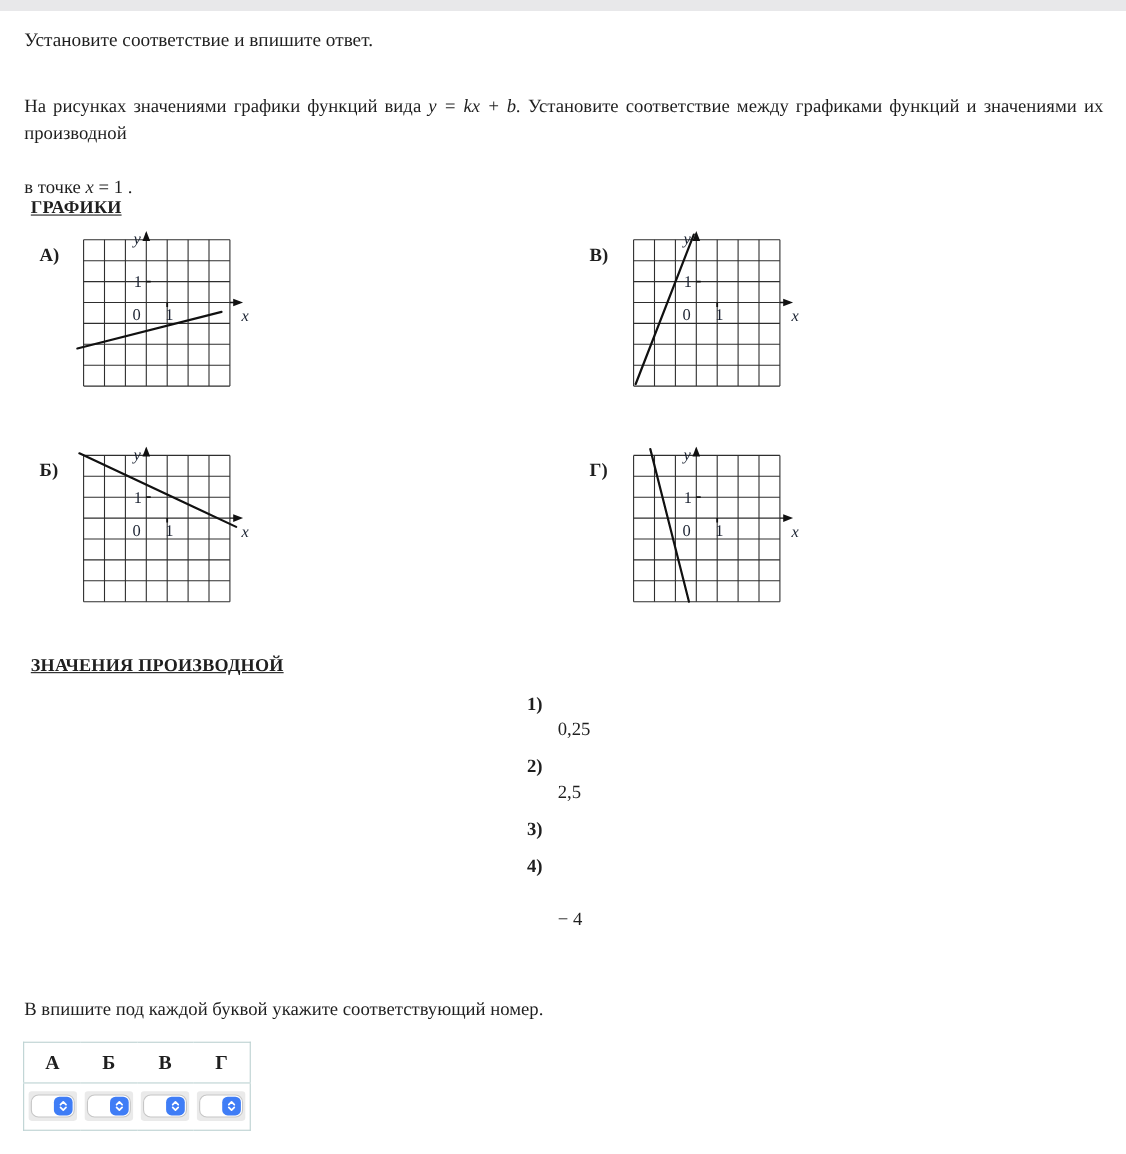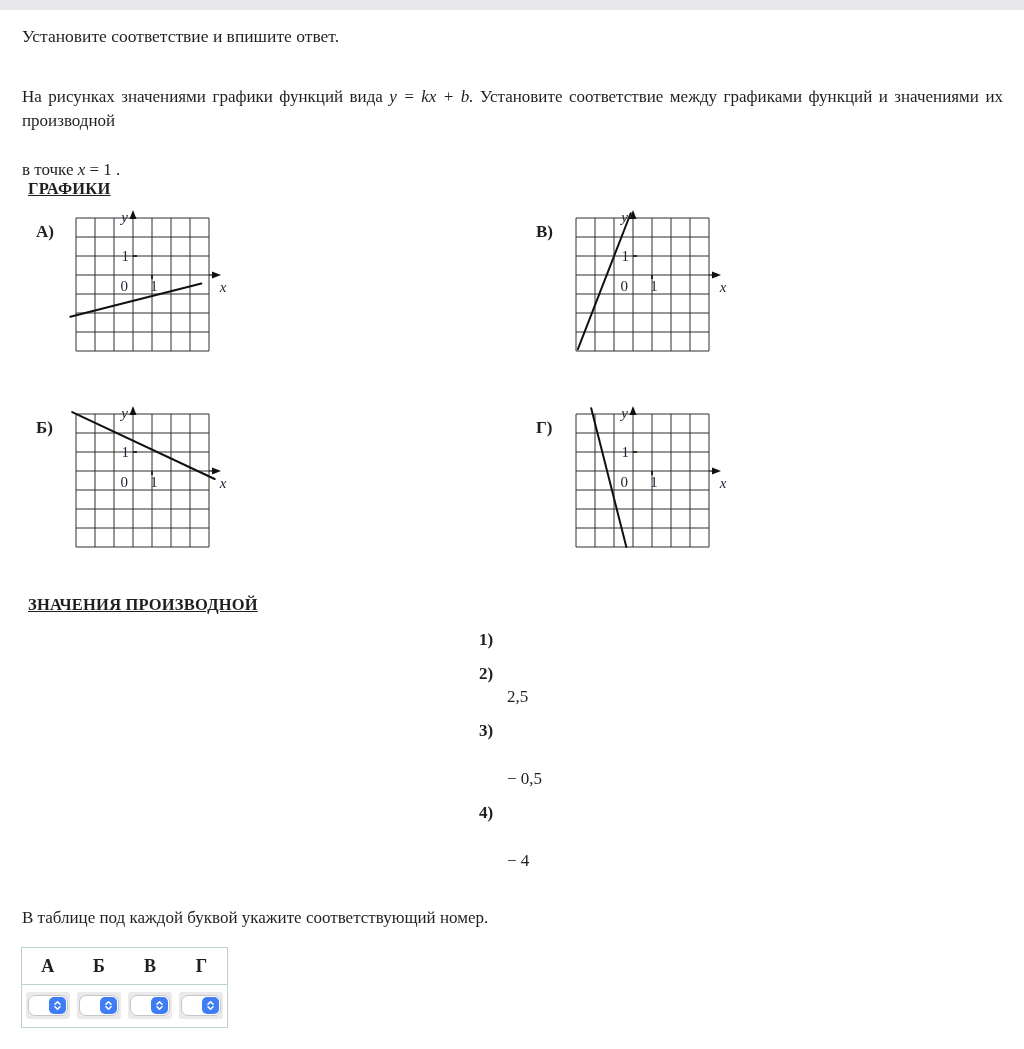--- a/index.html
+++ b/index.html
@@ -188,36 +188,36 @@
         <text x="60" y="81" fill="#1c2433" font-size="15" text-anchor="end" font-family="&quot;Liberation Serif&quot;, serif">0</text>
         <text x="86" y="81" fill="#1c2433" font-size="15" text-anchor="middle" font-family="&quot;Liberation Serif&quot;, serif">1</text>
       </svg></span>
 </div>
 
 <div class="section-heading" id="values-heading">ЗНАЧЕНИЯ ПРОИЗВОДНОЙ</div>
 
 <div class="options">
   <div class="opt">
     <div class="opt-num">1)</div>
+    <div class="opt-value">0,25</div>
   </div>
   <div class="opt">
     <div class="opt-num">2)</div>
     <div class="opt-value">2,5</div>
   </div>
   <div class="opt tall">
     <div class="opt-num">3)</div>
-    <div class="opt-value">− 0,5</div>
   </div>
   <div class="opt tall">
     <div class="opt-num">4)</div>
     <div class="opt-value">− 4</div>
   </div>
 </div>
 
-<div class="table-caption">В таблице под каждой буквой укажите соответствующий номер.</div>
+<div class="table-caption">В впишите под каждой буквой укажите соответствующий номер.</div>
 
 <table class="answer-table">
   <thead>
     <tr>
       <th>А</th>
       <th>Б</th>
       <th>В</th>
       <th>Г</th>
     </tr>
   </thead>

